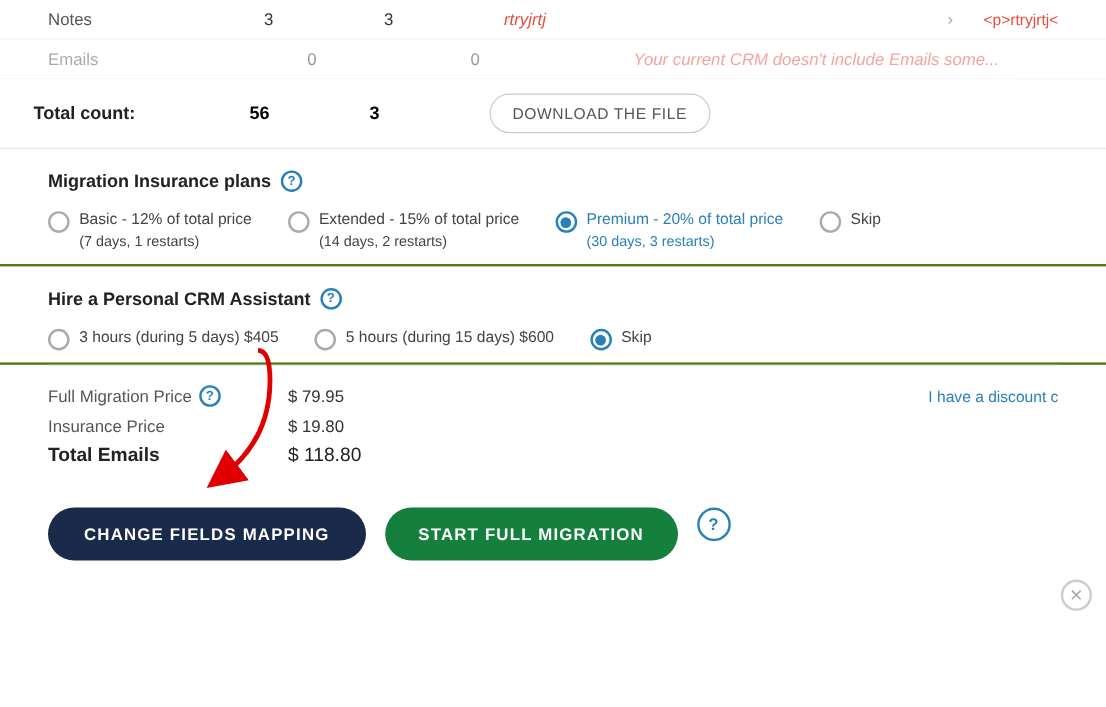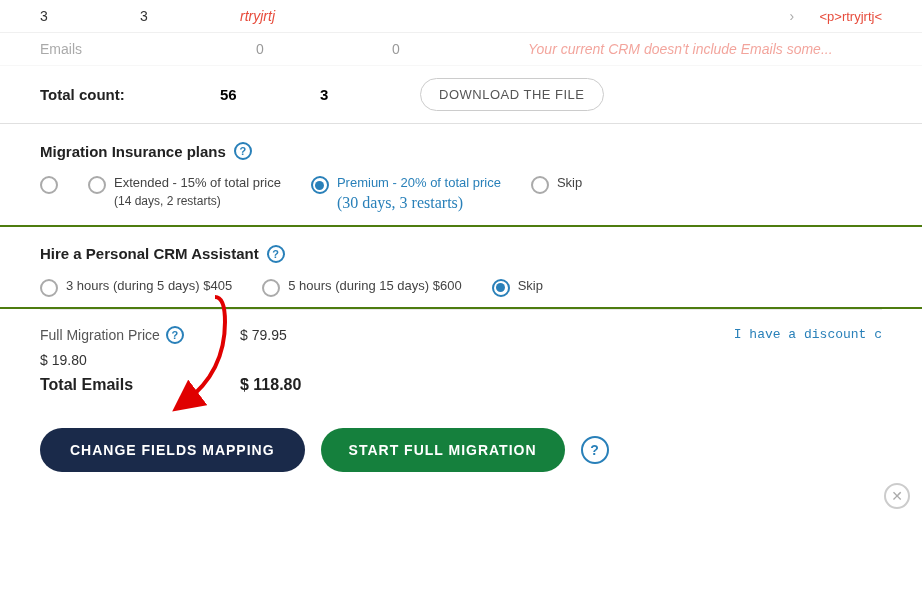--- a/index.html
+++ b/index.html
@@ -38,21 +38,21 @@
     .col-label { width: 180px; color: #555; }
     .col-num { width: 100px; color: #333; }
     .col-num2 { width: 100px; color: #333; }
     .col-link { flex: 1; color: #e74c3c; font-style: italic; }
     .col-arrow { width: 30px; color: #aaa; }
     .col-html { color: #e74c3c; font-size: 13px; }
 
     .total-row {
       display: flex;
       align-items: center;
-      padding: 12px 40px;
+      padding: 12px 28px;
       background: #fff;
     }
     .total-label { width: 180px; font-weight: bold; font-size: 15px; color: #222; }
     .total-num { width: 100px; font-weight: bold; font-size: 15px; }
     .total-num2 { width: 100px; font-weight: bold; font-size: 15px; }
     .download-btn {
       border: 1px solid #ccc;
       background: #fff;
       padding: 8px 18px;
       border-radius: 20px;
@@ -153,35 +153,34 @@
       gap: 6px;
     }
     .price-value {
       color: #333;
       font-size: 14px;
     }
     .price-row.total-price-row {
       margin-top: 6px;
     }
     .price-label.bold { font-weight: bold; color: #222; font-size: 16px; }
-    .price-value.bold { font-weight: bold; color: #222; font-size: 16px; }
+    .price-value.bold { font-weight: normal; color: #222; font-size: 16px; }
     .discount-link {
       margin-left: auto;
       color: #2980b9;
       font-size: 13px;
       cursor: pointer;
       text-decoration: none;
-      font-family: Liberation Mono, monospace;
     }
 
     
     .button-section {
       padding: 16px 40px;
       display: flex;
-      align-items: center;
+      align-items: flex-start;
       gap: 16px;
       position: relative;
     }
     .btn-change {
       background: #1a2a4a;
       color: #fff;
       border: none;
       border-radius: 25px;
       padding: 14px 30px;
       font-size: 14px;
@@ -252,20 +251,21 @@
       margin: 0 40px;
     }
   </style>
 </head>
 <body>
 
 <div class="main-container">
 
   <div class="table-section">
     <div class="table-row">
+      <div class="col-label">Notes</div>
       <div class="col-num">3</div>
       <div class="col-num2">3</div>
       <div class="col-link">rtryjrtj</div>
       <div class="col-arrow">›</div>
       <div class="col-html">&lt;p&gt;rtryjrtj&lt;</div>
     </div>
     <div class="table-row faded">
       <div class="col-label">Emails</div>
       <div class="col-num">0</div>
       <div class="col-num2">0</div>
@@ -280,28 +280,29 @@
   </div>
 
   <div class="section-block">
     <div class="section-title">
       <span>Migration Insurance plans</span>
       <span class="help-icon">?</span>
     </div>
     <div class="radio-options">
       <div class="radio-option">
         <div class="radio-circle"></div>
+        <span class="radio-label">Basic - 12% of total price<br><span style="font-size:12px;">(7 days, 1 restarts)</span></span>
       </div>
       <div class="radio-option">
         <div class="radio-circle"></div>
         <span class="radio-label">Extended - 15% of total price<br><span style="font-size:12px;">(14 days, 2 restarts)</span></span>
       </div>
       <div class="radio-option">
         <div class="radio-circle checked"></div>
-        <span class="radio-label highlighted">Premium - 20% of total price<br><span style="font-size:16px;font-family:Liberation Serif, serif;">(30 days, 3 restarts)</span></span>
+        <span class="radio-label highlighted">Premium - 20% of total price<br><span style="font-size:12px;">(30 days, 3 restarts)</span></span>
       </div>
       <div class="radio-option">
         <div class="radio-circle"></div>
         <span class="radio-label">Skip</span>
       </div>
     </div>
   </div>
 
   <div class="section-block">
     <div class="section-title">
@@ -329,20 +330,21 @@
   <div class="pricing-section">
     <div class="price-row">
       <div class="price-label">
         <span>Full Migration Price</span>
         <span class="help-icon">?</span>
       </div>
       <div class="price-value">$ 79.95</div>
       <span class="discount-link">I have a discount c</span>
     </div>
     <div class="price-row">
+      <div class="price-label">Insurance Price</div>
       <div class="price-value">$ 19.80</div>
     </div>
     <div class="price-row total-price-row">
       <div class="price-label bold">Total Emails</div>
       <div class="price-value bold">$ 118.80</div>
     </div>
   </div>
 
   <div class="button-section">
 

